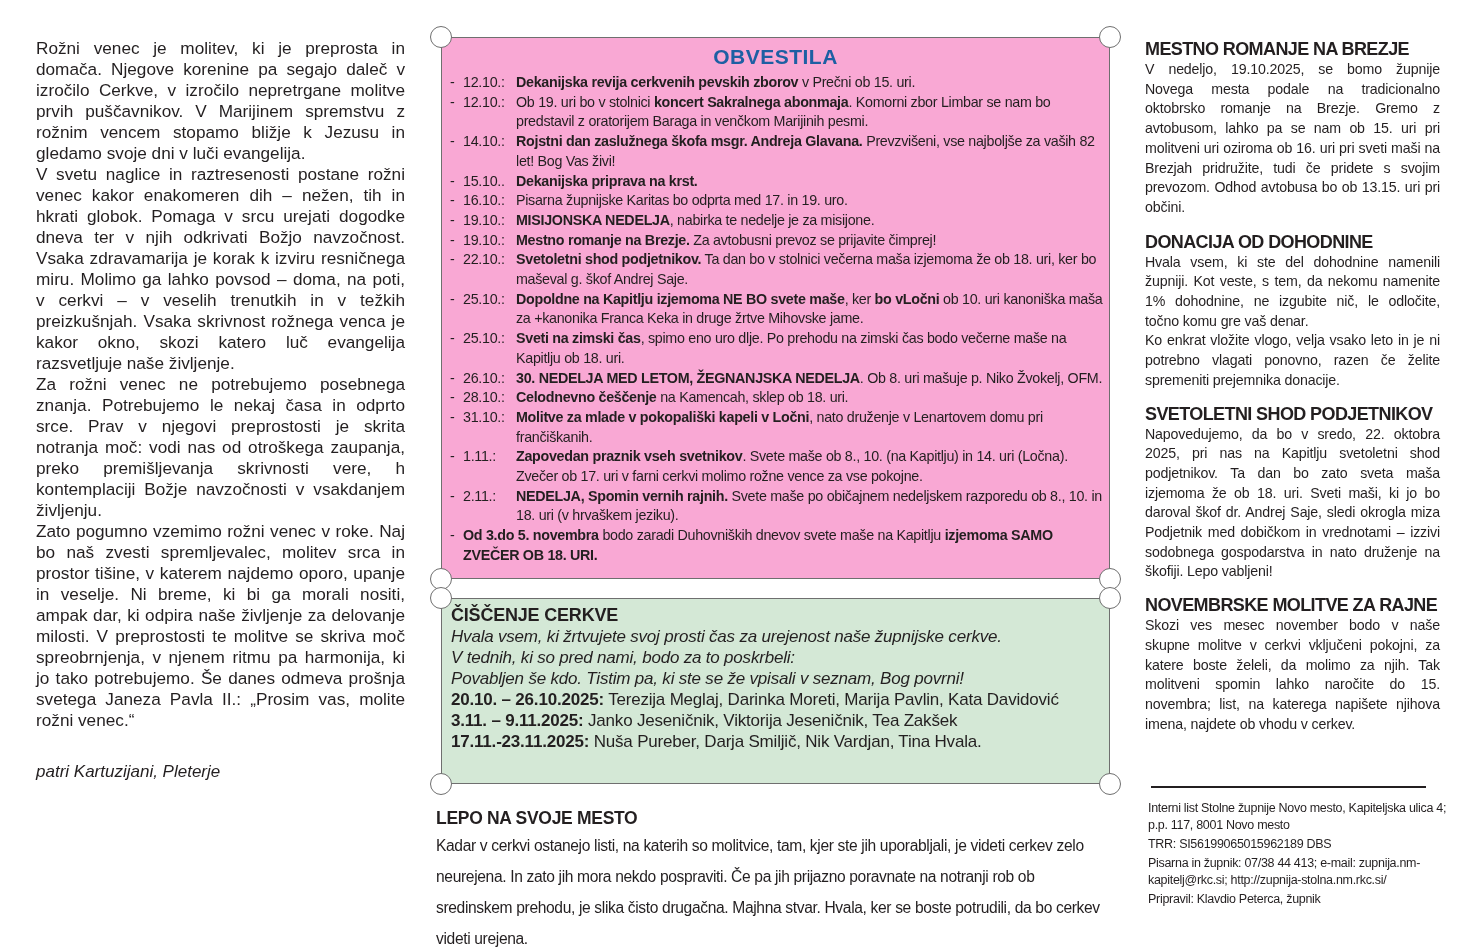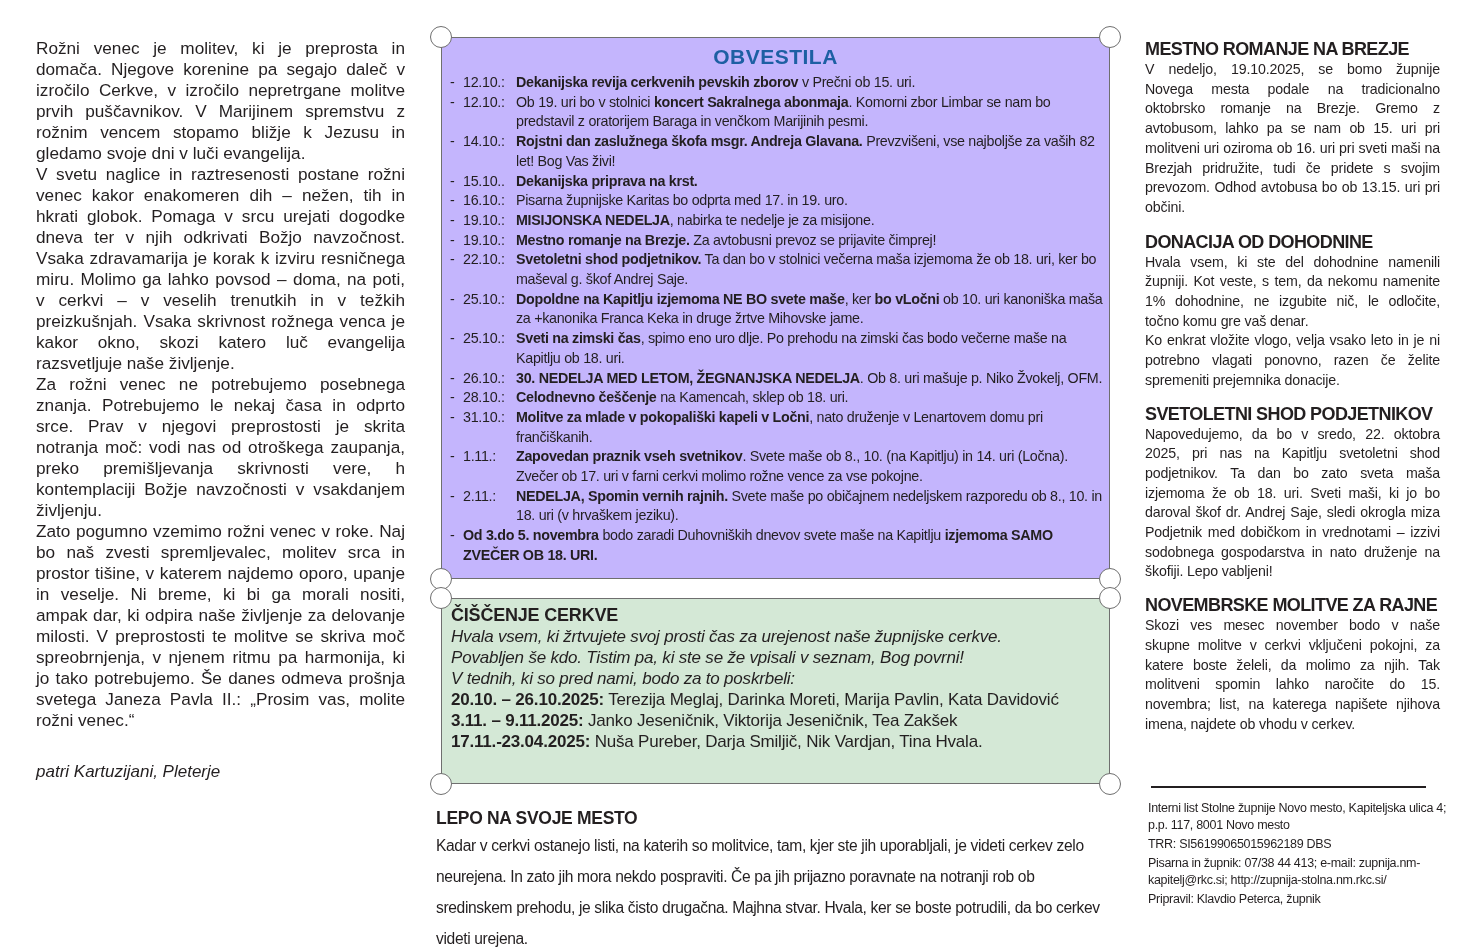--- a/index.html
+++ b/index.html
@@ -26,21 +26,21 @@
   }
   .box .corner {
     position: absolute; width: 22px; height: 22px; background: #fff;
     border: 1.5px solid #6f6f6f; border-radius: 50%; box-sizing: border-box;
   }
   .box .c-tl { left: -12px; top: -12px; }
   .box .c-tr { right: -12px; top: -12px; }
   .box .c-bl { left: -12px; bottom: -12px; }
   .box .c-br { right: -12px; bottom: -12px; }
 
-  .box-blue { left: 441px; top: 37px; width: 669px; height: 542px; background: #c4b5fd; }
+  .box-blue { left: 441px; top: 37px; width: 669px; height: 542px; background: #f9a8d4; }
   .box-green { left: 441px; top: 598px; width: 669px; height: 186px; background: #d4e8d6; }
 
   .obv-title {
     text-align: center; color: #1d5fa3; font-weight: bold; font-size: 21px;
     margin-top: 7px; margin-bottom: 4px; letter-spacing: 0.5px;
   }
   .obv-list { list-style: none; margin: 0; padding: 0 6px 0 8px; }
   .obv-item {
     display: flex; font-size: 14.3px; line-height: 19.7px;
     font-family: "Liberation Sans", sans-serif; letter-spacing: -0.3px;
@@ -174,25 +174,25 @@
 </div>
 
 <div class="box box-green">
   <span class="corner c-tl"></span>
   <span class="corner c-tr"></span>
   <span class="corner c-bl"></span>
   <span class="corner c-br"></span>
   <div class="green-content">
     <div class="g-title">ČIŠČENJE CERKVE</div>
     <div class="g-italic">Hvala vsem, ki žrtvujete svoj prosti čas za urejenost naše župnijske cerkve.</div>
+    <div class="g-italic">V tednih, ki so pred nami, bodo za to poskrbeli:</div>
     <div class="g-italic">Povabljen še kdo. Tistim pa, ki ste se že vpisali v seznam, Bog povrni!</div>
-    <div class="g-italic">V tednih, ki so pred nami, bodo za to poskrbeli:</div>
     <div><b>20.10. – 26.10.2025:</b><span> Terezija Meglaj, Darinka Moreti, Marija Pavlin, Kata Davidović</span></div>
     <div><b>3.11. – 9.11.2025:</b><span> Janko Jeseničnik, Viktorija Jeseničnik, Tea Zakšek</span></div>
-    <div><b>17.11.-23.04.2025:</b><span> Nuša Pureber, Darja Smiljič, Nik Vardjan, Tina Hvala.</span></div>
+    <div><b>17.11.-23.11.2025:</b><span> Nuša Pureber, Darja Smiljič, Nik Vardjan, Tina Hvala.</span></div>
   </div>
 </div>
 
 <div class="lepo">
   <h2>LEPO NA SVOJE MESTO</h2>
   <p>Kadar v cerkvi ostanejo listi, na katerih so molitvice, tam, kjer ste jih uporabljali, je videti cerkev zelo neurejena. In zato jih mora nekdo pospraviti. Če pa jih prijazno poravnate na notranji rob ob sredinskem prehodu, je slika čisto drugačna. Majhna stvar. Hvala, ker se boste potrudili, da bo cerkev videti urejena.</p>
 </div>
 
 <div class="col-right">
   <div class="section s1">

